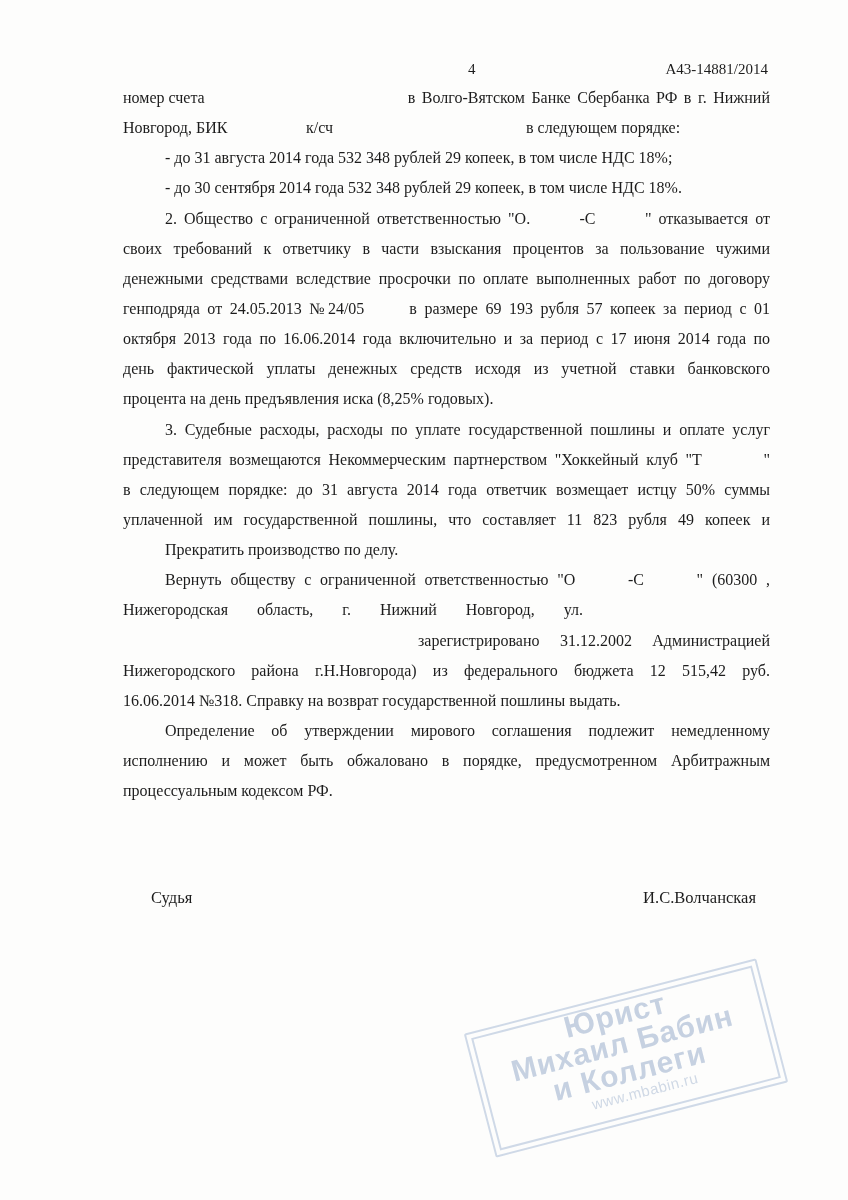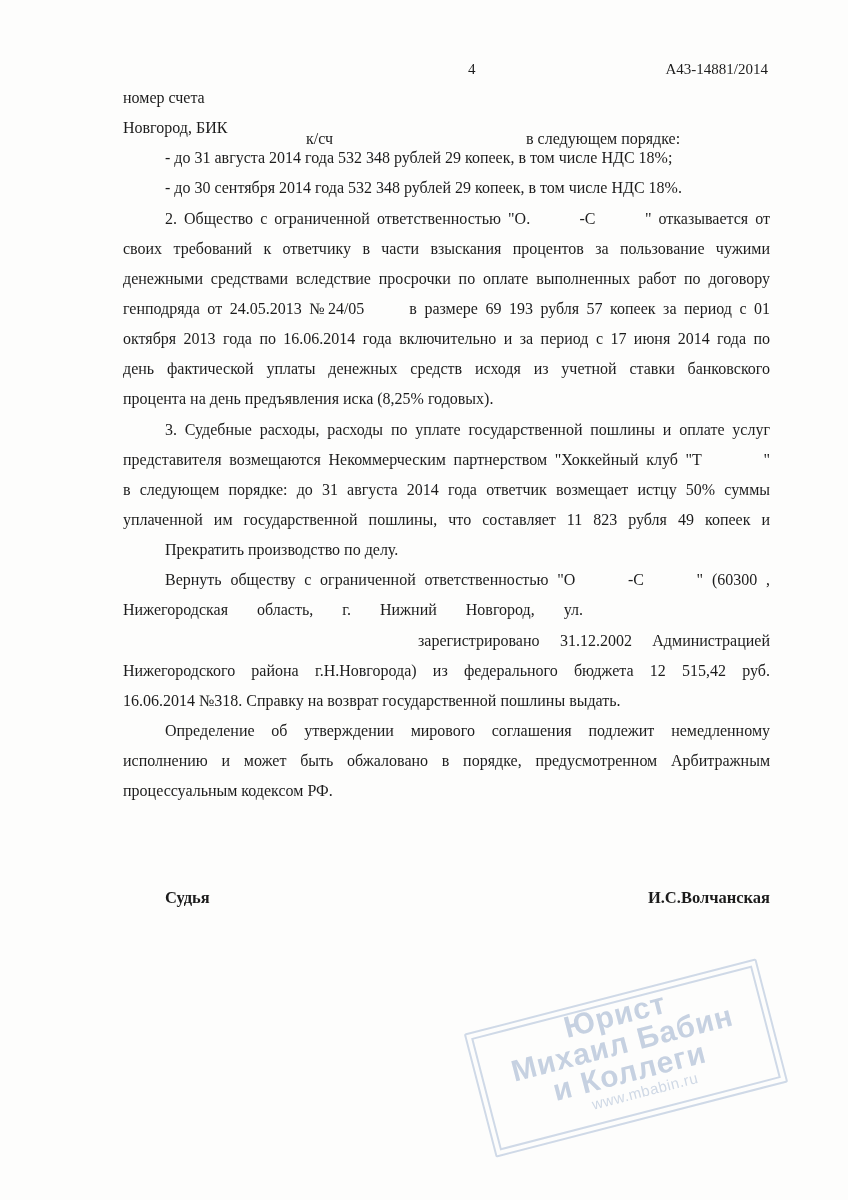--- a/index.html
+++ b/index.html
@@ -15,26 +15,26 @@
   .pgnum{position:absolute;left:468px;top:0;}
   .case{position:absolute;right:80px;top:0;margin-left:22px;}
   
   .docbody{position:absolute;top:83px;left:123px;width:647px;font-size:16px;}
   .ln{height:30.15px;line-height:30.15px;box-sizing:border-box;}
   .j{text-align:justify;text-align-last:justify;}
   .ind{text-indent:42px;}
   .prr{padding-right:187px;}
   .push{padding-left:295px;}
   .rel{position:relative;}
-  .abs{position:absolute;top:11px;text-align:center;}
+  .abs{position:absolute;top:0;text-align:center;}
   .l1r{position:absolute;right:0;top:0;word-spacing:2.5px;}
   
   .sig{
-    position:absolute;top:884px;left:123px;width:647px;
-    font-weight:bold;font-size:16.5px;line-height:28px;
+    position:absolute;top:884px;left:109px;width:647px;
+    font-weight:normal;font-size:16.5px;line-height:28px;
     display:flex;justify-content:space-between;
   }
   .sig-role{margin-left:42px;}
   
   .stamp{
     position:absolute;left:475px;top:994px;width:298px;height:124px;
     transform:rotate(-14.5deg);
     border:2px solid #ccd7e6;border-radius:2px;opacity:.92;
   }
   .stamp-inner{position:absolute;inset:4px;border:2px solid #ccd7e6;}
@@ -55,20 +55,21 @@
 <div class="page">
 
   <div class="hdr">
     <span class="pgnum">4</span>
     <span class="case">А43-14881/2014</span>
   </div>
 
   <div class="docbody">
     <div class="ln rel">
       <span>номер счета</span>
+      <span class="l1r">в Волго-Вятском Банке Сбербанка РФ в г. Нижний</span>
     </div>
     <div class="ln rel">
       <span>Новгород, БИК</span>
       <span class="abs" style="left:183px">к/сч</span>
       <span class="abs" style="left:403px">в следующем порядке:</span>
     </div>
     <div class="ln ind">- до 31 августа 2014 года 532 348 рублей 29 копеек, в том числе НДС 18%;</div>
     <div class="ln ind">- до 30 сентября 2014 года 532 348 рублей 29 копеек, в том числе НДС 18%.</div>
     <div class="ln ind j">2. Общество с ограниченной ответственностью "О.&nbsp;&nbsp;&nbsp;&nbsp;&nbsp;&nbsp;&nbsp;-С&nbsp;&nbsp;&nbsp;&nbsp;&nbsp;&nbsp;&nbsp;" отказывается от</div>
     <div class="ln j">своих требований к ответчику в части взыскания процентов за пользование чужими</div>

